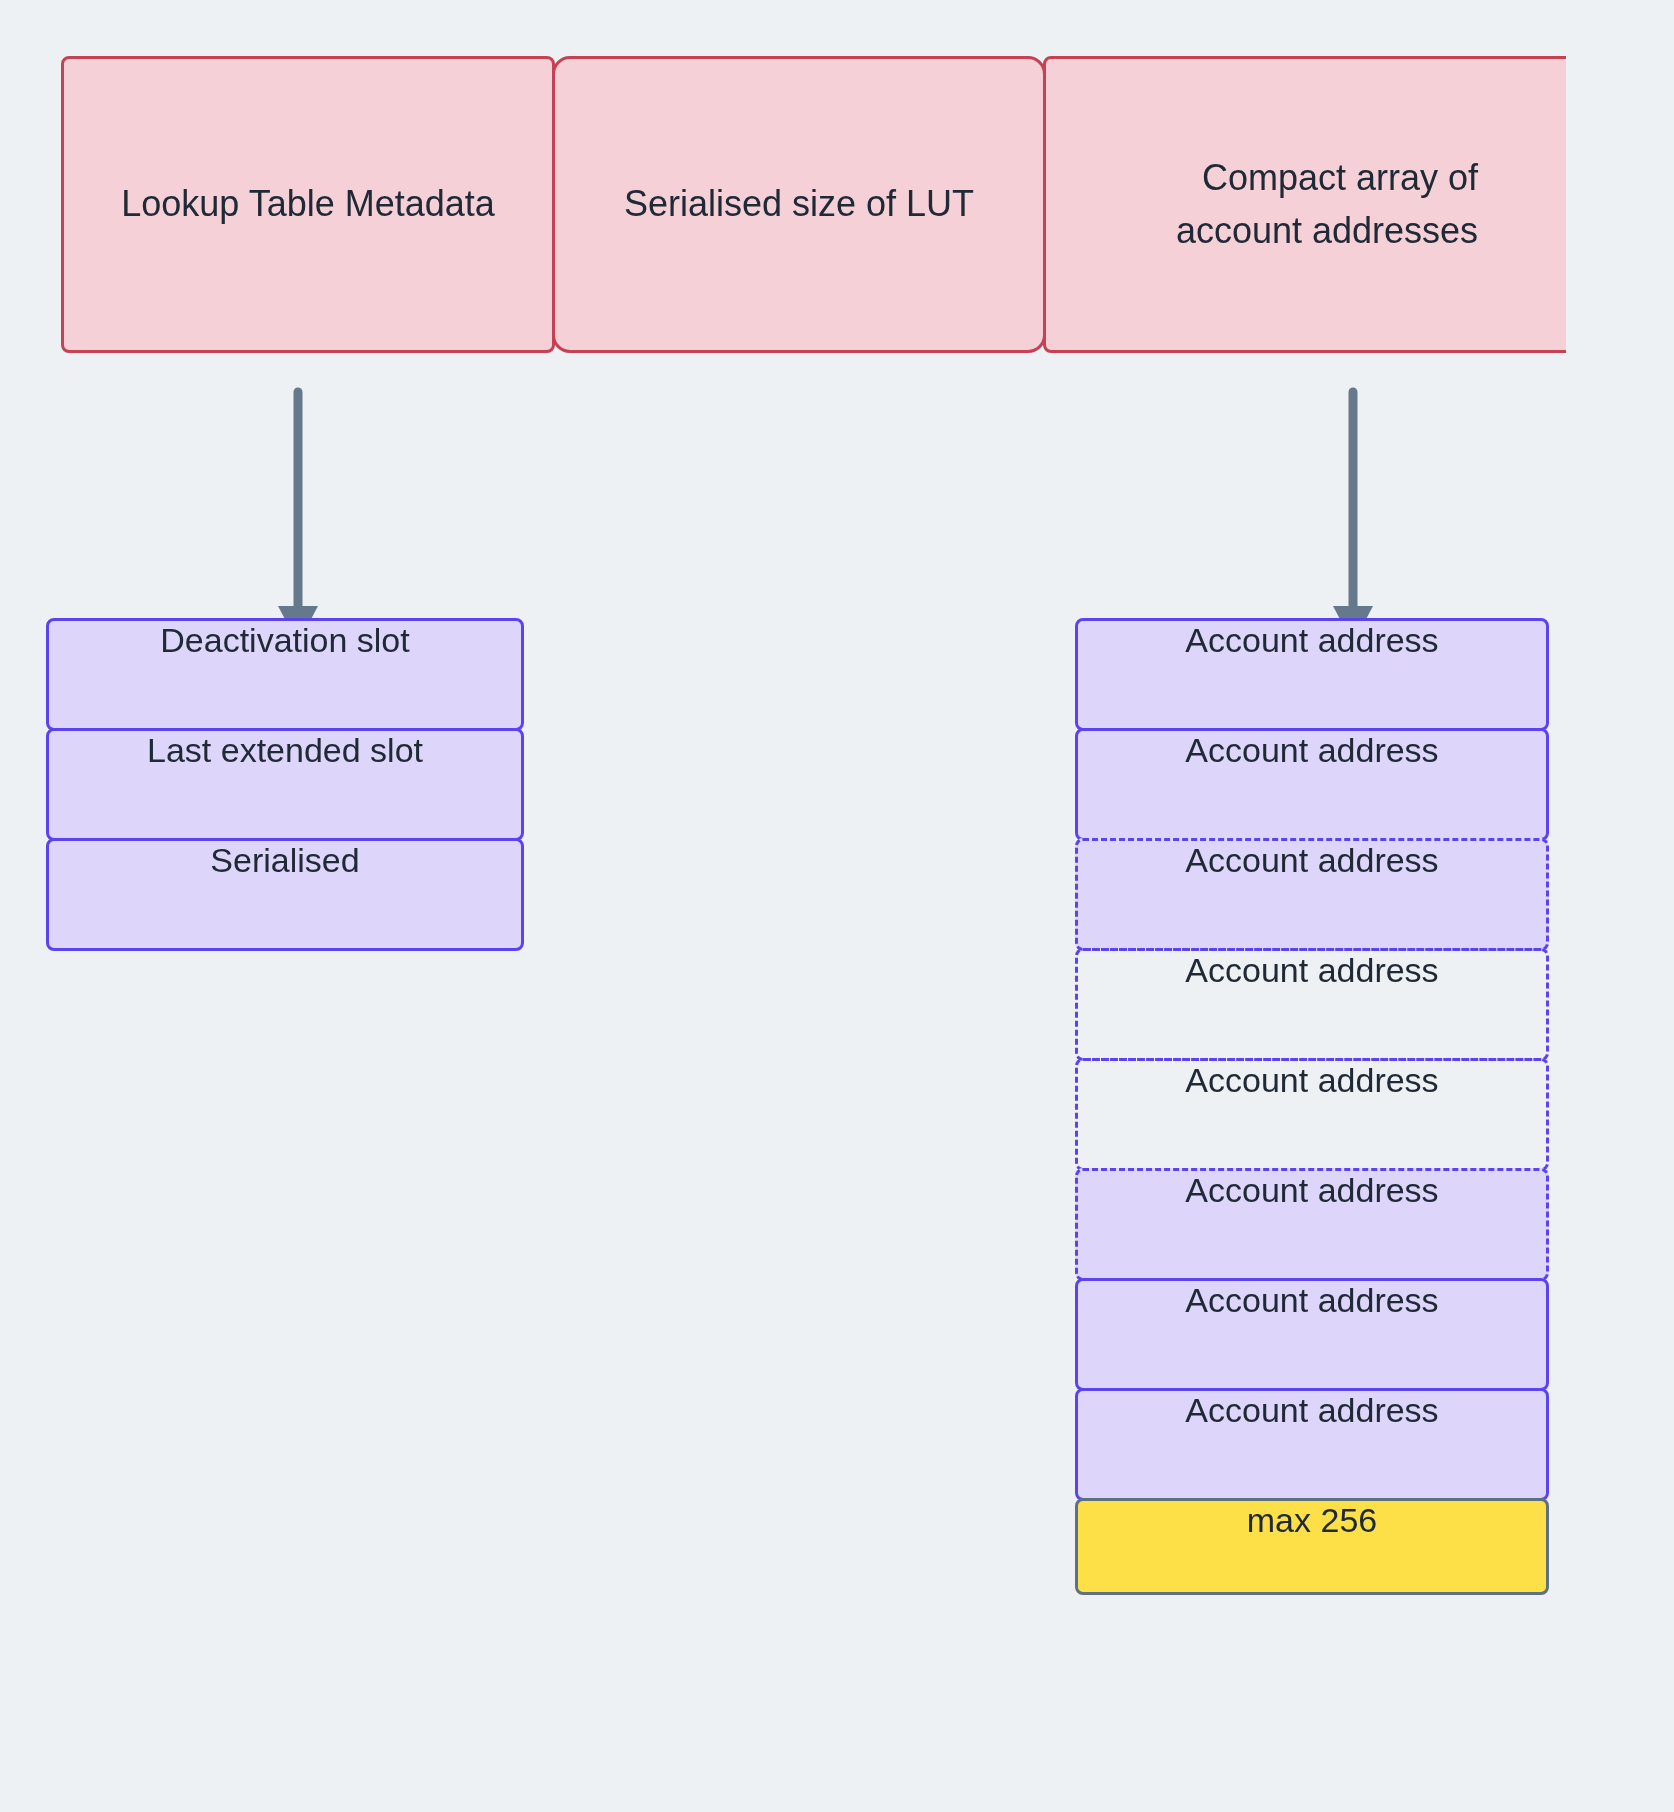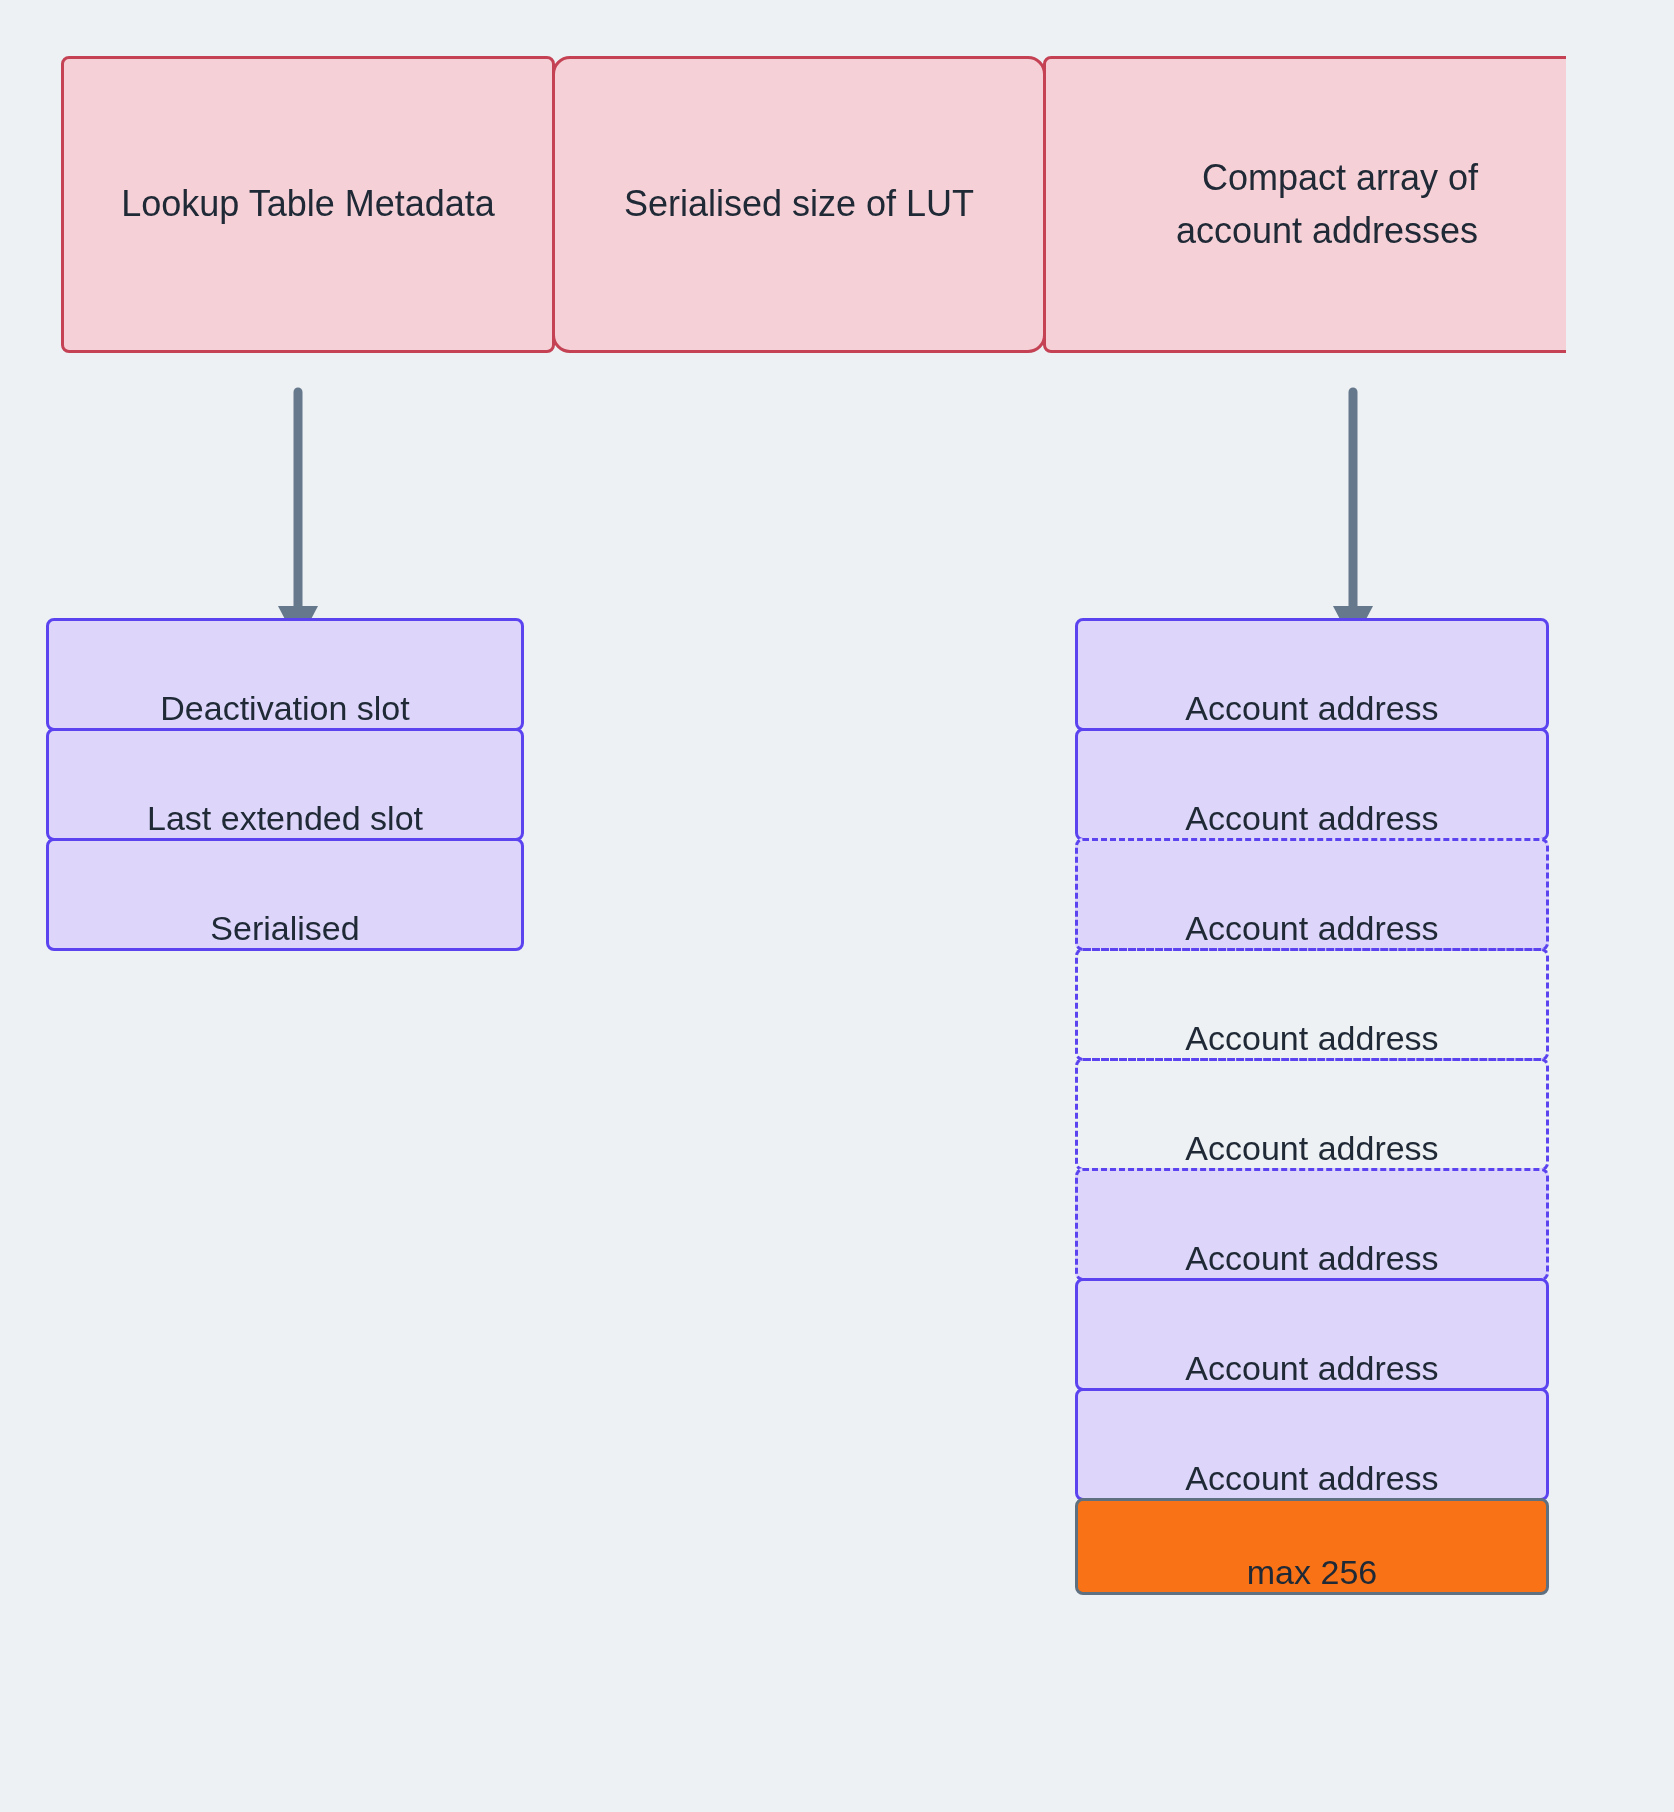--- a/index.html
+++ b/index.html
@@ -63,42 +63,42 @@
     position: absolute;
     display: flex;
     flex-direction: column;
   }
   .stack-left  { left: 46px;   top: 618px; width: 478px; }
   .stack-right { left: 1075px; top: 618px; width: 474px; }
 
   .cell {
     box-sizing: border-box;
     display: flex;
-    align-items: flex-end;
+    align-items: flex-start;
     justify-content: center;
     text-align: center;
     font-size: 34px;
     color: #202a37;
     border-radius: 8px;
     position: relative;
   }
   .cell .label { display: block; padding: 0 12px; }
 
   .cell-purple {
     height: 113px;
     background: #ddd6fa;
     border: 3px solid #5b43ef;
     margin-bottom: -3px;
   }
   .cell-purple.dashed { border-style: dashed; }
   .cell-purple.hollow { background: transparent; }
 
   .cell-gray {
     height: 97px;
-    background: #f97316;
+    background: #fde047;
     border: 3px solid #5f7081;
     margin-bottom: 0;
     font-size: 34px;
   }
 
   .stack .cell:last-child { margin-bottom: 0; }
 </style>
 </head>
 <body>
 

